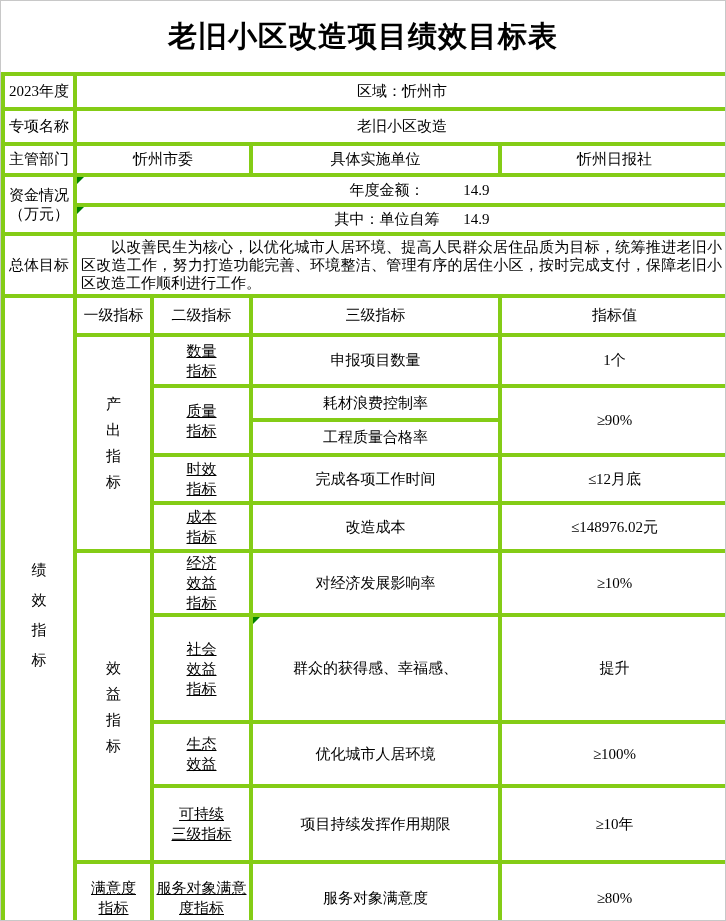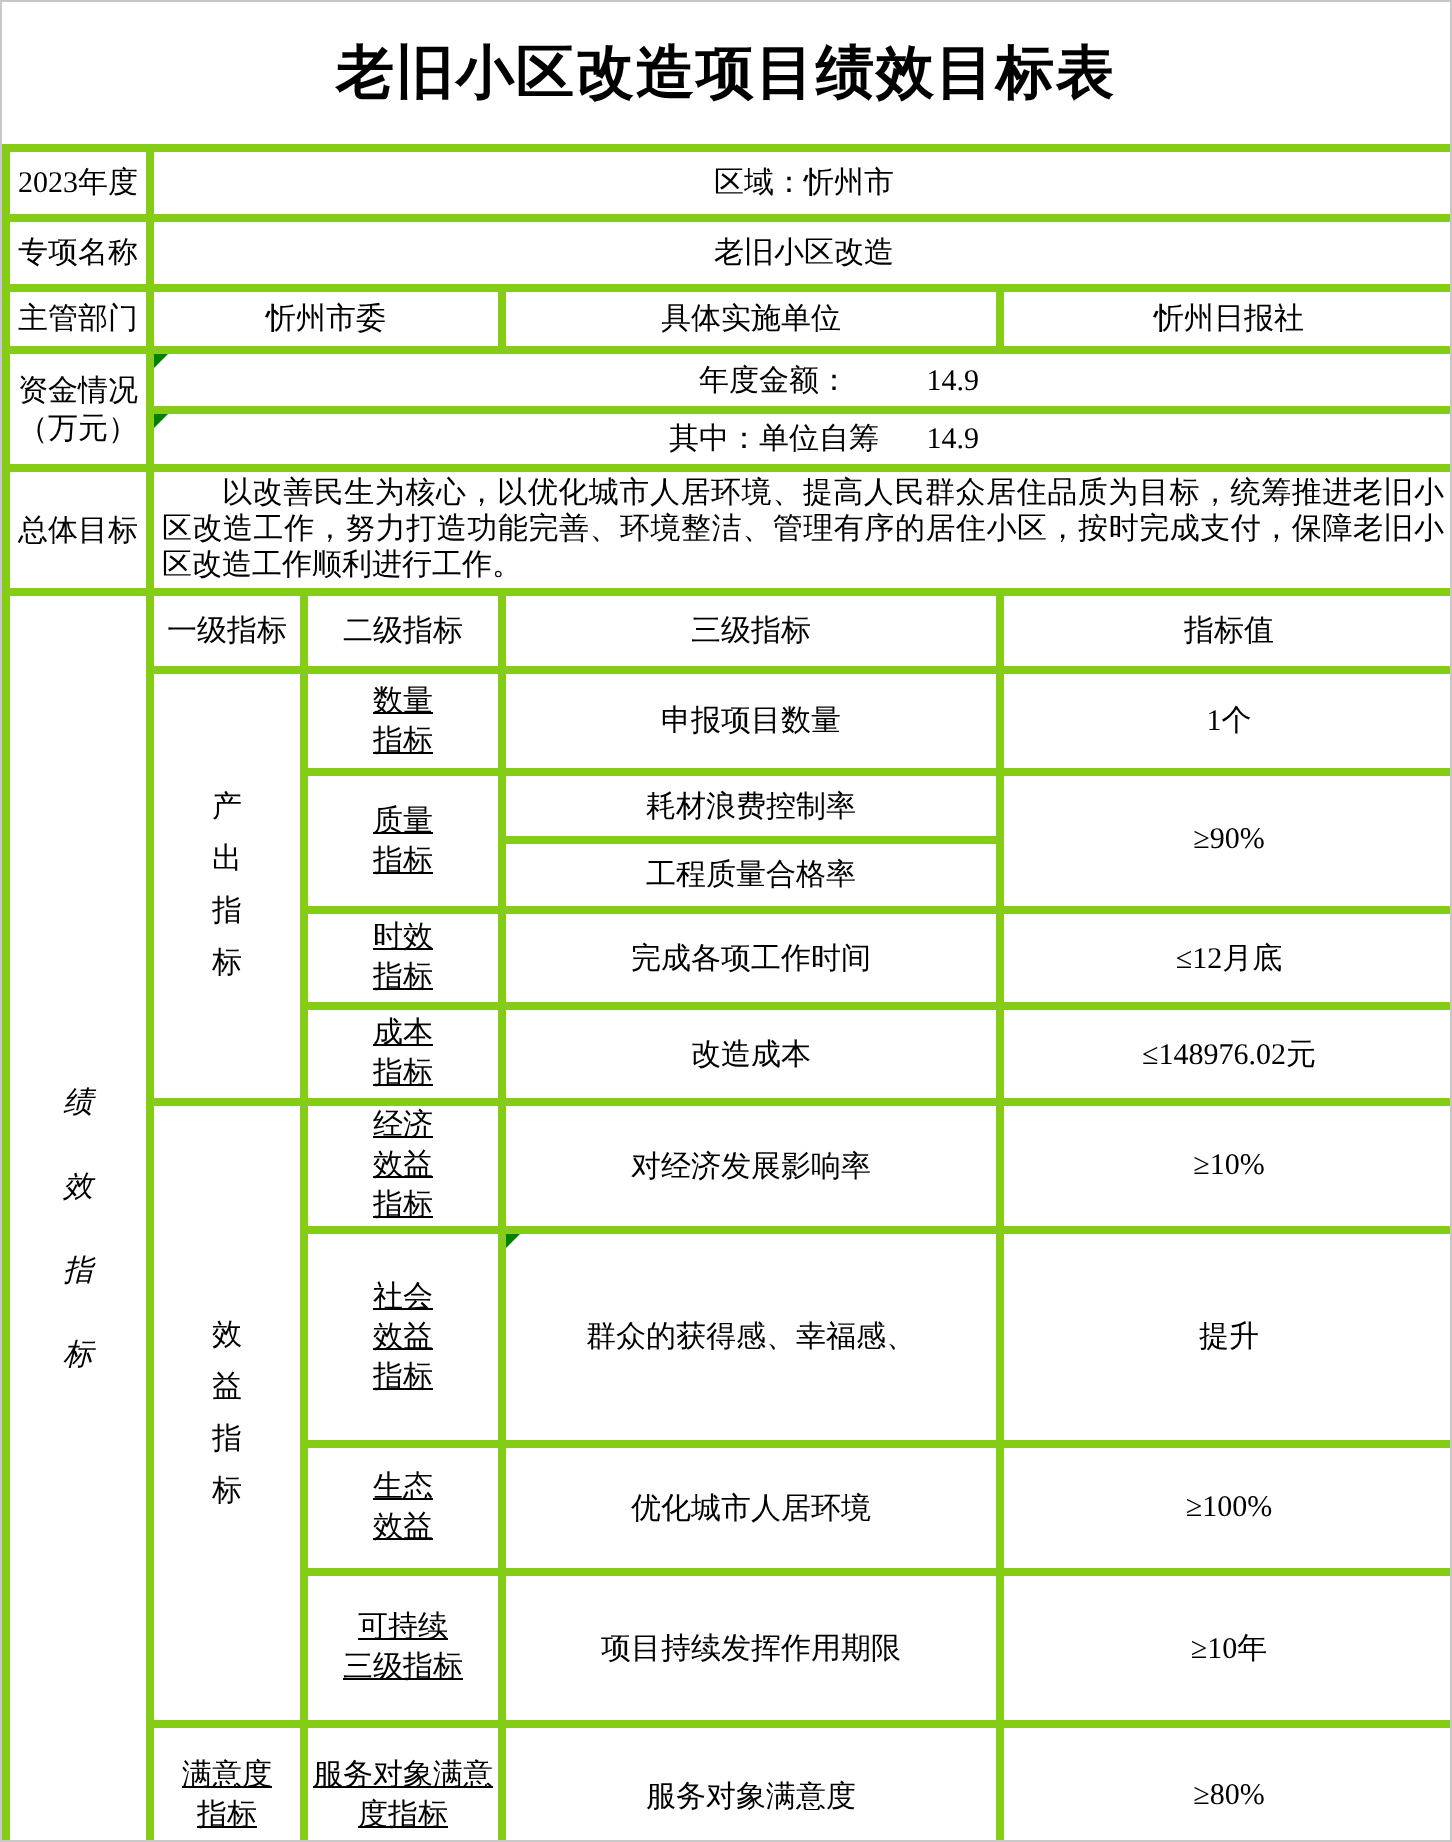--- a/index.html
+++ b/index.html
@@ -53,21 +53,21 @@
   }
   .vcell { padding: 0; margin-left: 40px; }
   .vtext {
     width: 17px;
     margin: 0 auto;
     line-height: 26px;
     text-align: center;
     word-break: break-all;
     white-space: normal;
   }
-  .vtext.wide { line-height: 42px; font-style: italic; }
+  .vtext.wide { line-height: 30px; }
   .flag {
     position: absolute;
     top: 0; left: 0;
     width: 0; height: 0;
     border-top: 7px solid #008000;
     border-right: 7px solid transparent;
   }
   .l2cell { line-height: 20px; text-decoration: underline; }
 </style>
 </head>

